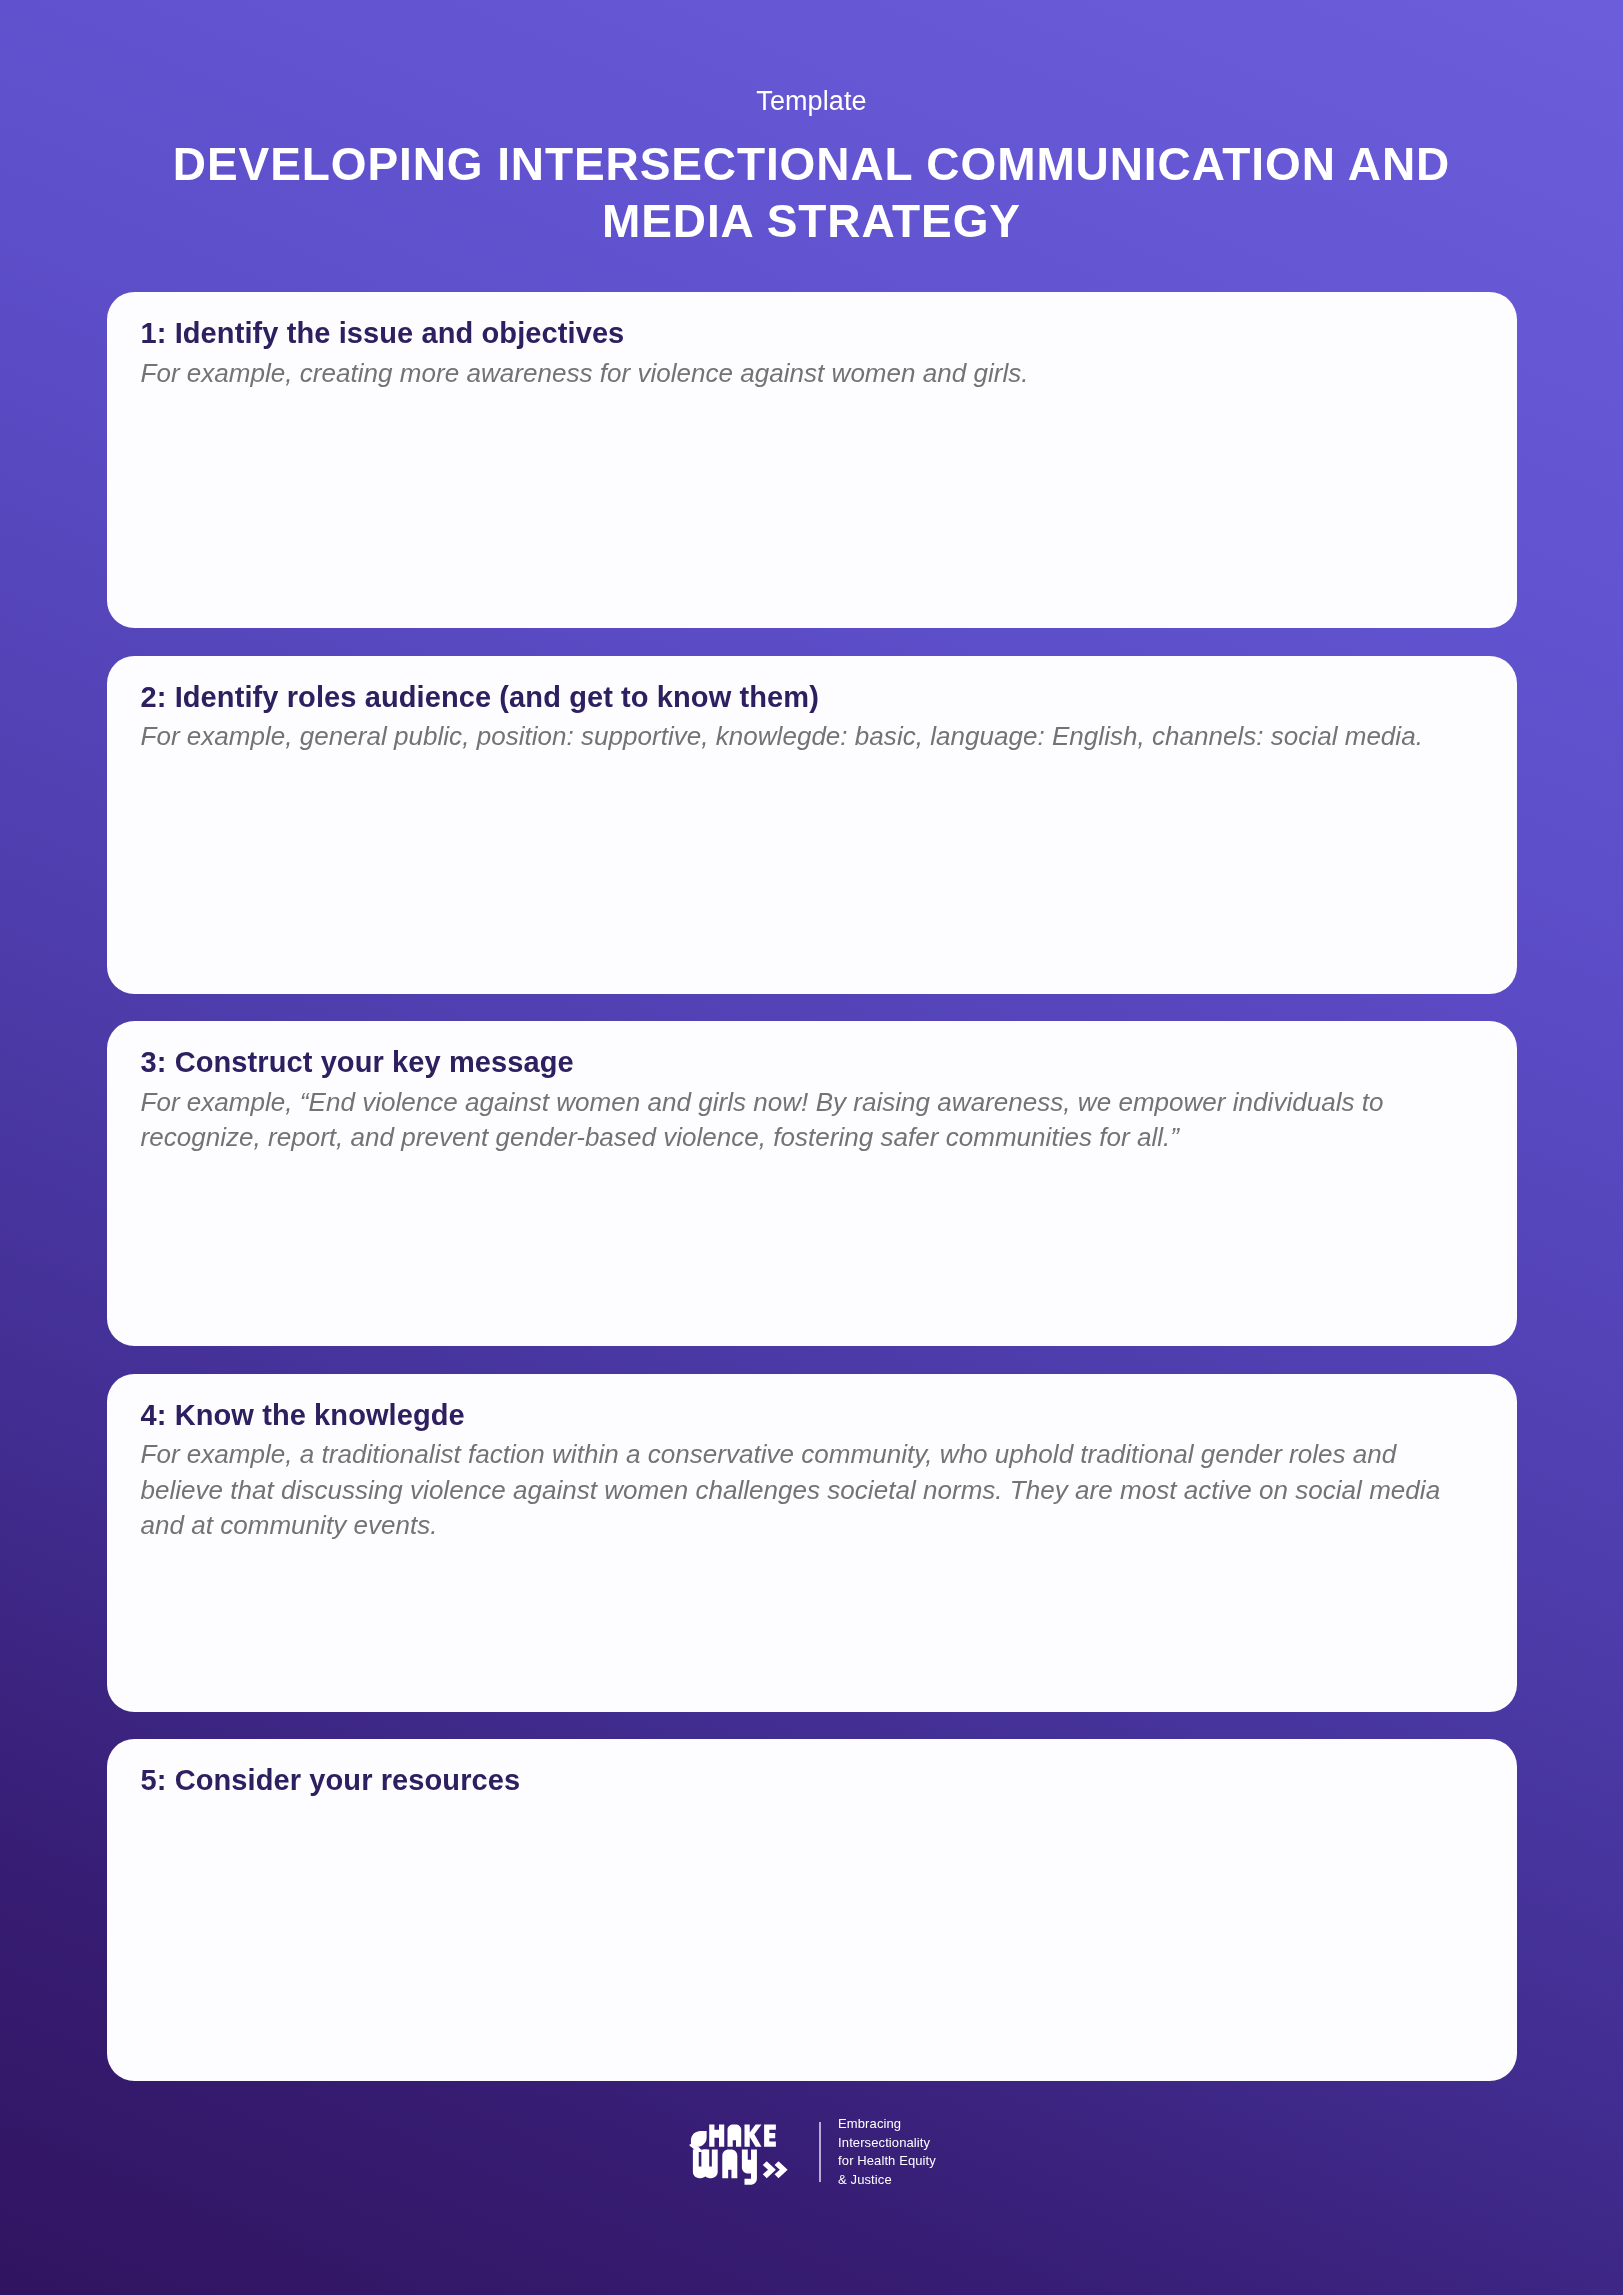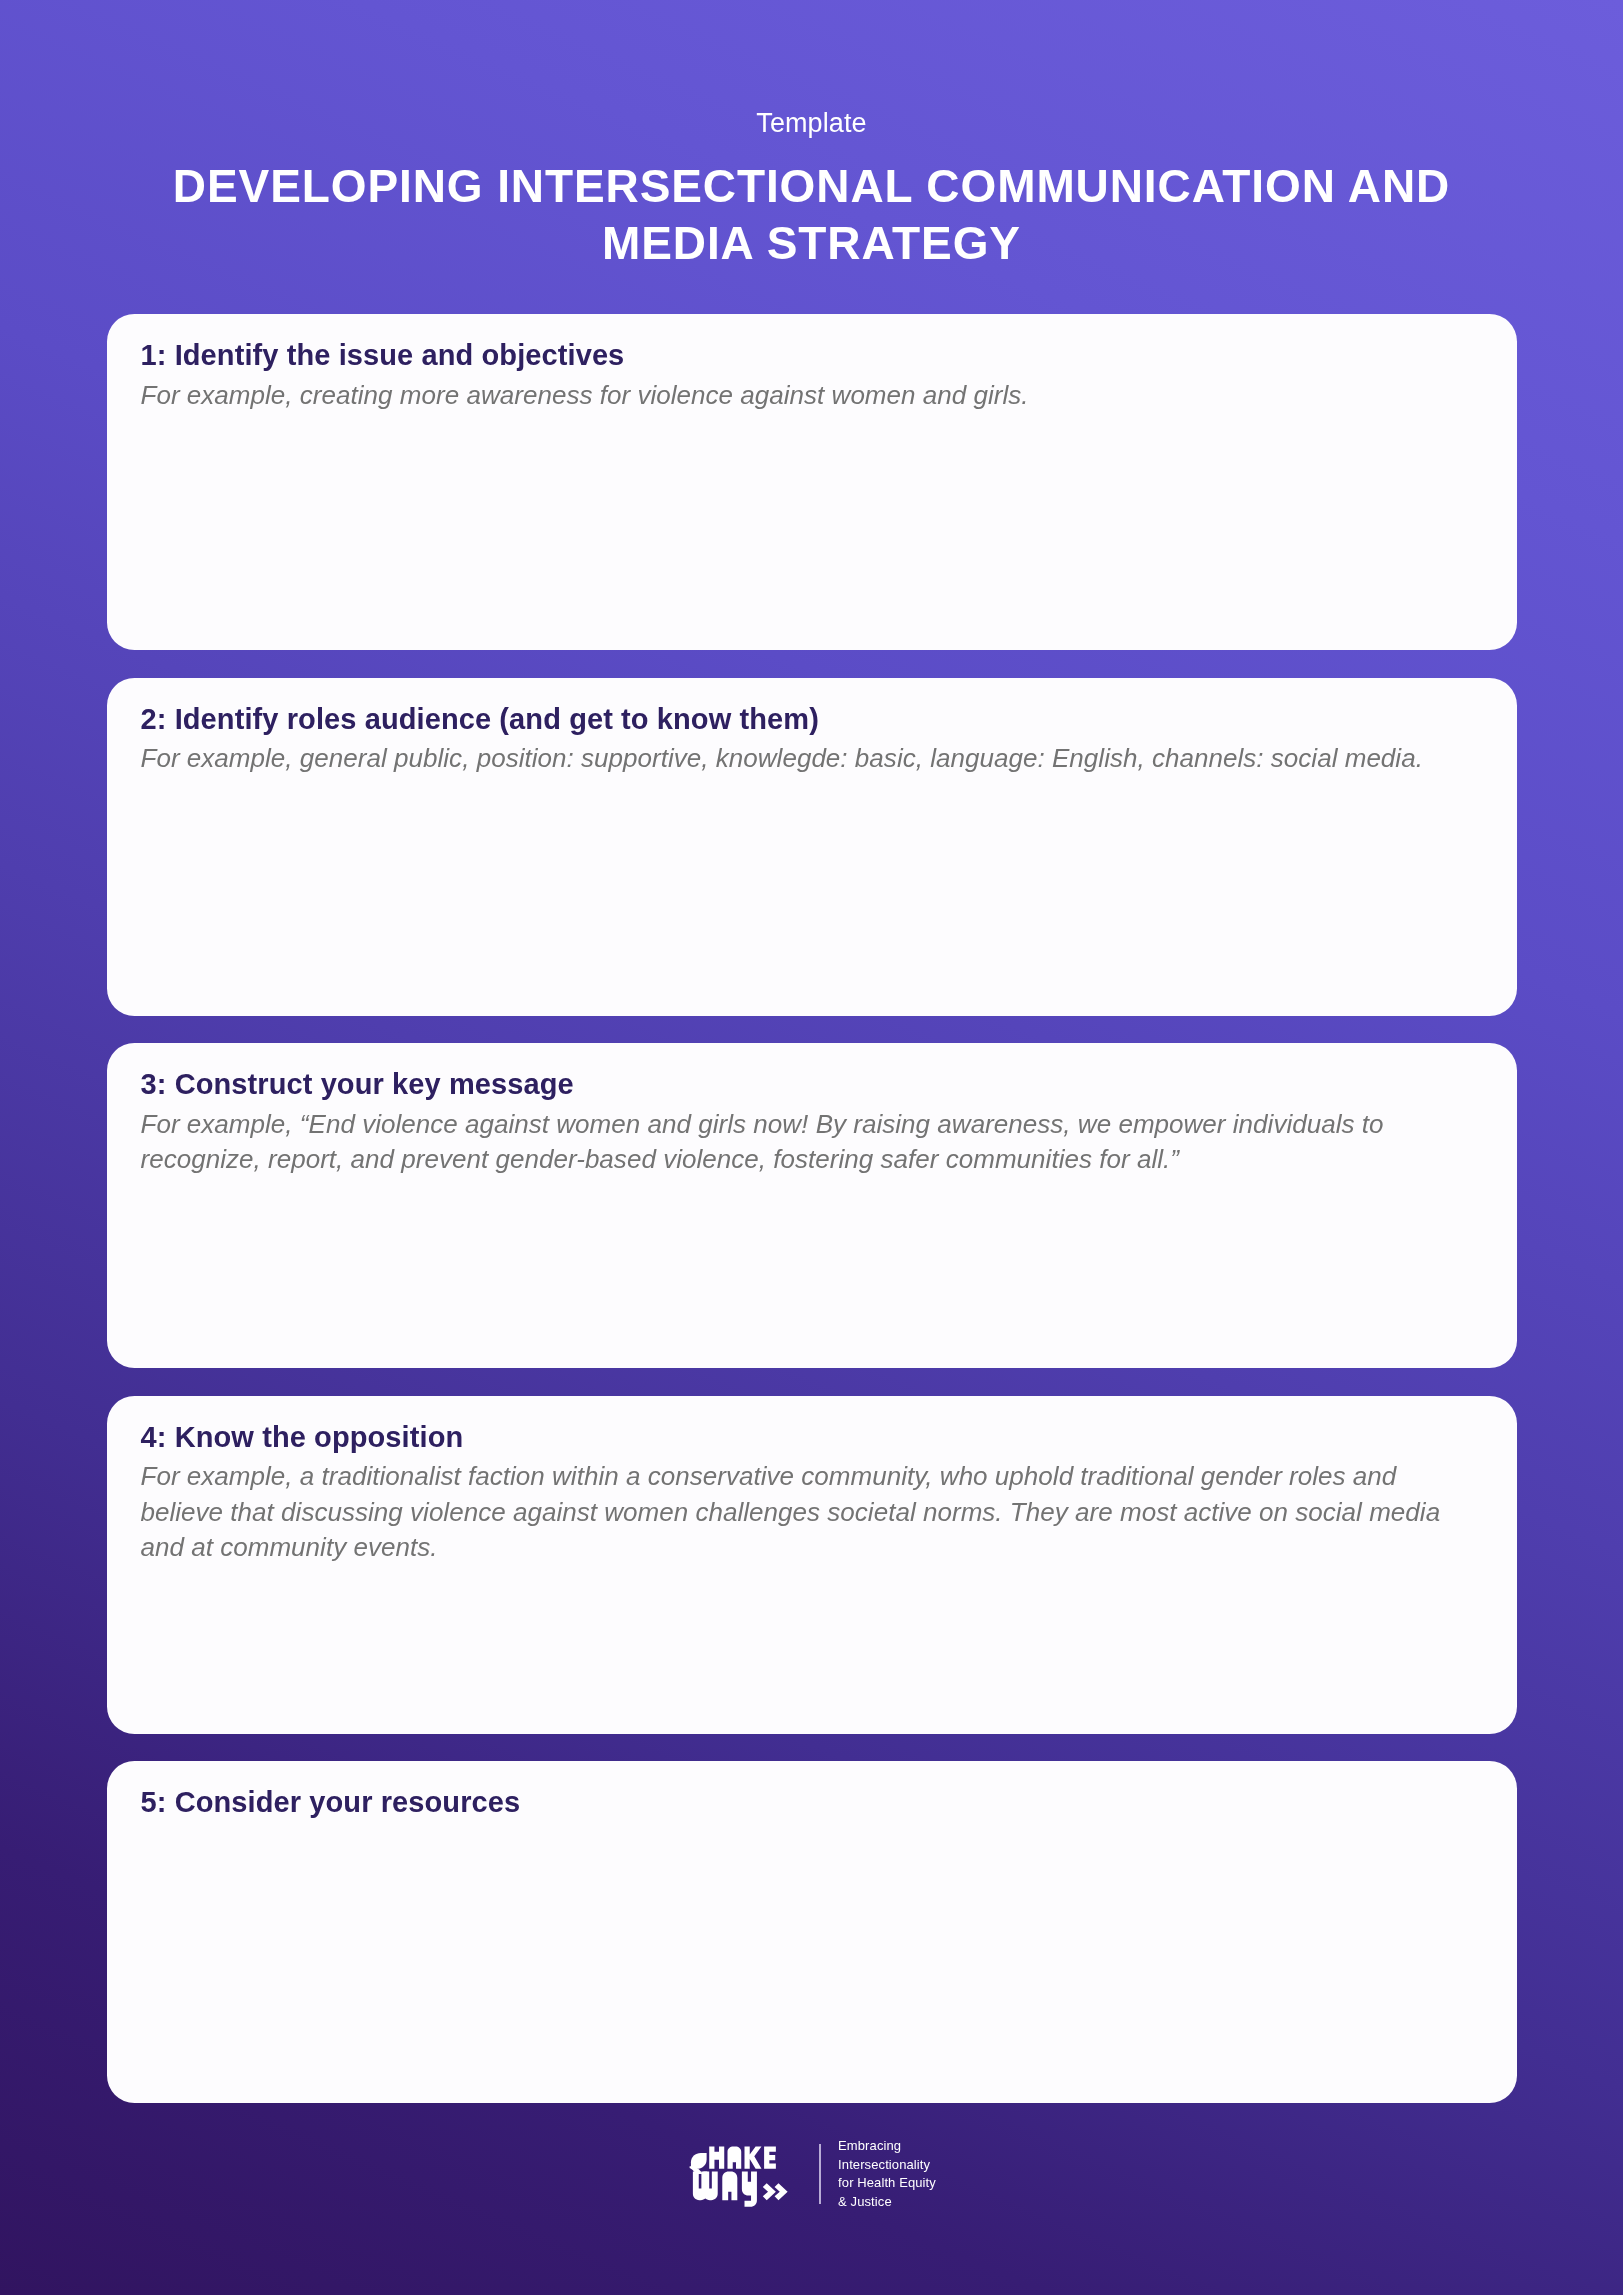--- a/index.html
+++ b/index.html
@@ -30,21 +30,21 @@
         #311460 100%);
     display: flex;
     flex-direction: column;
     align-items: center;
   }
 
   
   .header {
     width: 100%;
     text-align: center;
-    padding-top: 110px;
+    padding-top: 88px;
   }
   .kicker {
     font-size: 27px;
     font-weight: 400;
     color: #FFFFFF;
     letter-spacing: 0.1px;
     line-height: 1;
     margin: 0 0 21px 0;
   }
   .main-title {
@@ -147,21 +147,21 @@
       <h2 class="card-title">2: Identify roles audience (and get to know them)</h2>
       <p class="card-example">For example, general public, position: supportive, knowlegde: basic, language: English, channels: social media.</p>
     </section>
 
     <section class="card h3">
       <h2 class="card-title">3: Construct your key message</h2>
       <p class="card-example">For example, “End violence against women and girls now! By raising awareness, we empower individuals to recognize, report, and prevent gender-based violence, fostering safer communities for all.”</p>
     </section>
 
     <section class="card h4">
-      <h2 class="card-title">4: Know the opposition</h2>
+      <h2 class="card-title">4: Know the knowlegde</h2>
       <p class="card-example">For example, a traditionalist faction within a conservative community, who uphold traditional gender roles and believe that discussing violence against women challenges societal norms. They are most active on social media and at community events.</p>
     </section>
 
     <section class="card h5">
       <h2 class="card-title">5: Consider your resources</h2>
     </section>
 
   </div>
 
   <div class="footer">

